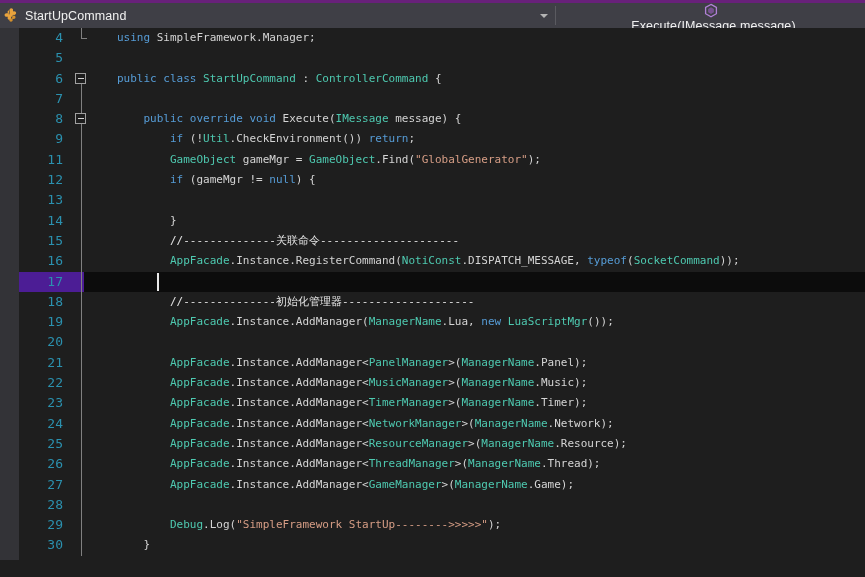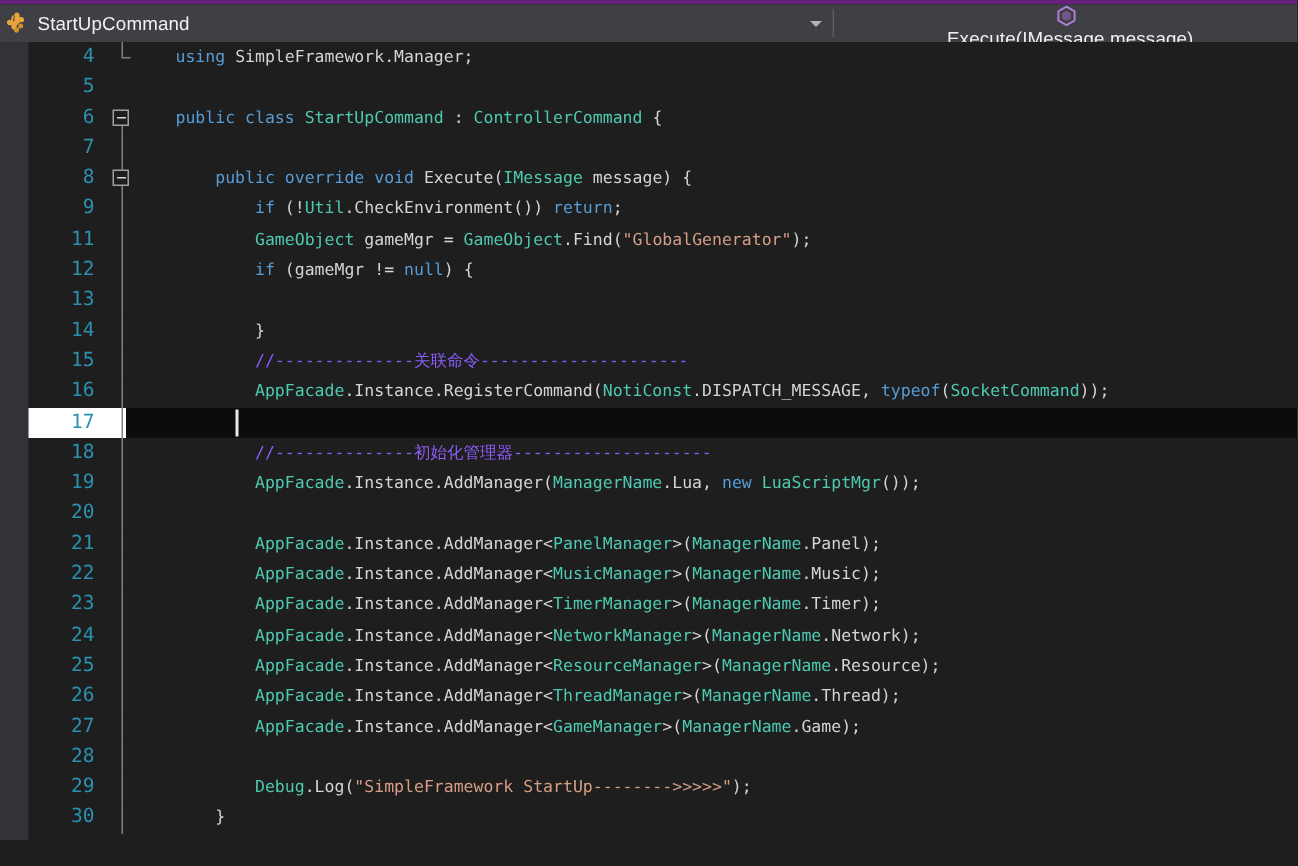--- a/index.html
+++ b/index.html
@@ -91,21 +91,21 @@
     font-size: 13px;
     line-height: 20.3px;
   }
 
   .row {
     position: relative;
     height: 20.3px;
     white-space: pre;
     display: block;
   }
-  .row.current { background: #ffffff; }
+  .row.current { background: #4c1d95; }
 
   .ln {
     position: absolute;
     left: 0; top: 0;
     width: 44px;
     text-align: right;
     color: #2b91af;
     font-family: "DejaVu Sans Mono", monospace;
     font-size: 13px;
   }
@@ -153,21 +153,21 @@
     font-family: "DejaVu Sans Mono", monospace;
     font-size: 11px;
     white-space: pre;
     margin-left: 40px;
   }
 
   
   .k  { color: #569cd6; }  
   .t  { color: #4ec9b0; }  
   .s  { color: #d69d85; }  
-  .c  { color: #8b5cf6; }  
+  .c  { color: #e5e5e5; }  
   .p  { color: #d4d4d4; }  
 
   
   .caret {
     position: absolute;
     left: 138px; top: 1px;
     width: 1.6px; height: 18px;
     background: #e8e8e8;
   }
 

